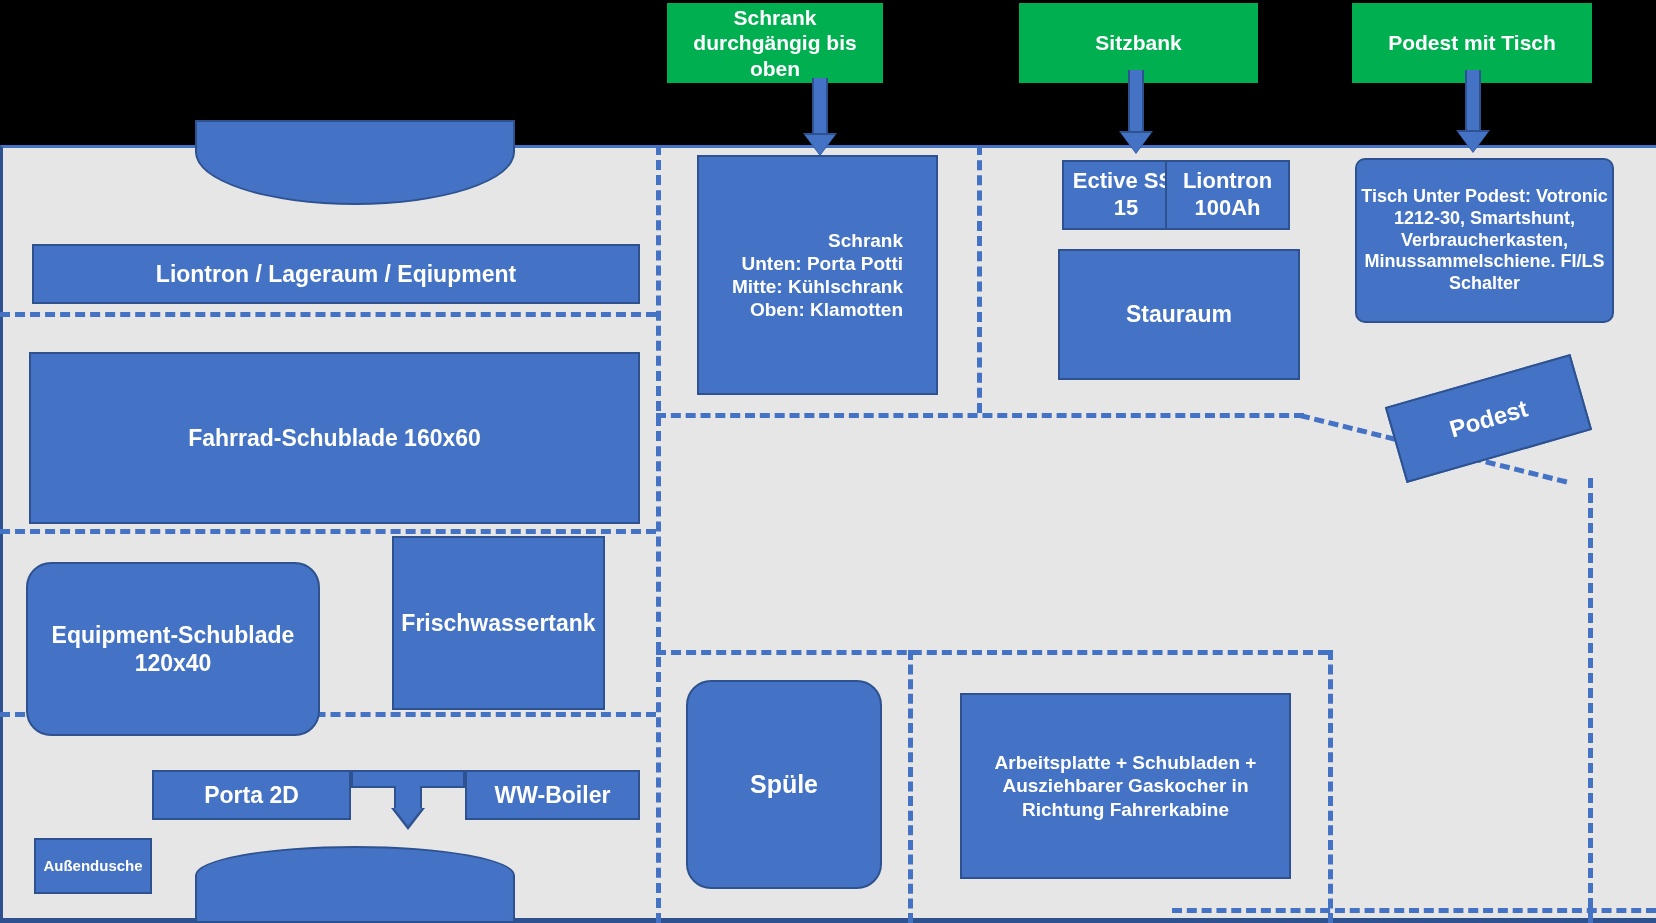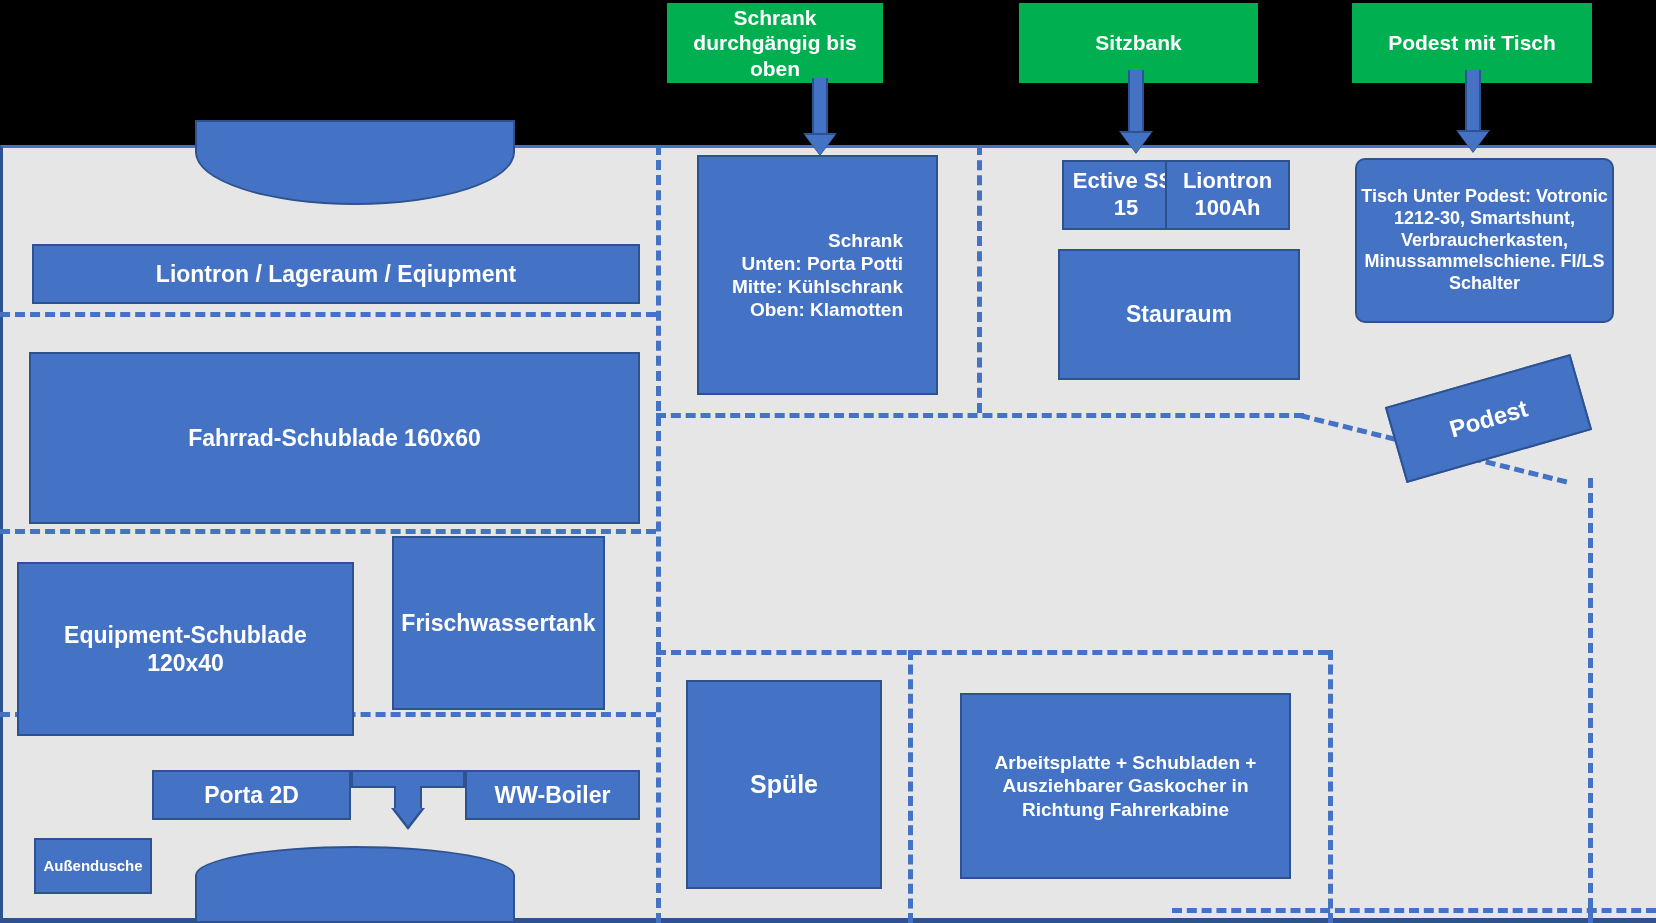--- a/index.html
+++ b/index.html
@@ -200,21 +200,21 @@
   <div class="dash-v" style="left:908px; top:650px; height:273px;"></div>
   <div class="dash-v" style="left:1328px; top:650px; height:273px;"></div>
   <div class="dash-h" style="left:1172px; top:908px; width:484px;"></div>
 
   <div class="tank-top" style="left:195px; top:120px; width:320px; height:85px;"></div>
 
   <div class="bx" style="left:32px; top:244px; width:608px; height:60px; font-size:23px;">Liontron / Lageraum / Eqiupment</div>
 
   <div class="bx" style="left:29px; top:352px; width:611px; height:172px; font-size:23px;">Fahrrad-Schublade 160x60</div>
 
-  <div class="bx" style="left:17px; top:562px; width:337px; height:174px; font-size:23px;">Equipment-Schublade 120x40</div>
+  <div class="bx" style="left:26px; top:562px; width:294px; height:174px; font-size:23px;border-radius:25px;">Equipment-Schublade 120x40</div>
 
   <div class="bx" style="left:392px; top:536px; width:213px; height:174px; font-size:23px;">Frischwassertank</div>
 
   <div class="bx" style="left:152px; top:770px; width:199px; height:50px; font-size:23px;">Porta 2D</div>
 
   <div class="conn-bar" style="left:351px; top:770px; width:114px; height:18px;"></div>
   <div class="conn-stem" style="left:394px; top:786px; width:28px; height:24px;"></div>
   <div class="conn-head" style="left:391px; top:808px;"></div>
   <div class="conn-head-in" style="left:394px; top:808px;"></div>
 
@@ -233,21 +233,21 @@
 
   <div class="bx" style="left:1165px; top:160px; width:125px; height:70px; font-size:22px;">Liontron 100Ah</div>
 
   <div class="bx" style="left:1018px; top:249px; width:242px; height:131px; font-size:23px;margin-left:40px;">Stauraum</div>
 
   <div class="bx" style="left:1355px; top:158px; width:259px; height:165px; font-size:18px;border-radius:10px;">Tisch
 Unter Podest: Votronic 1212-30, Smartshunt, Verbraucherkasten, Minussammelschiene. FI/LS Schalter</div>
 
   <div class="bx rot" style="left:1392px; top:379px; width:193px; height:79px; font-size:24px;">Podest</div>
 
-  <div class="bx" style="left:686px; top:680px; width:196px; height:209px; font-size:25px;">Spüle</div>
+  <div class="bx" style="left:686px; top:680px; width:196px; height:209px; font-size:25px;border-radius:25px;">Spüle</div>
 
   <div class="bx" style="left:960px; top:693px; width:331px; height:186px; font-size:19px;">Arbeitsplatte + Schubladen + Ausziehbarer Gaskocher in Richtung Fahrerkabine</div>
 
   <div class="cal" style="left:667px; top:3px; width:216px; height:80px;">Schrank durchgängig bis oben</div>
   <div class="arrow-down" style="left:820px; top:78px;">
     <div class="shaft" style="height:57px;"></div>
     <div class="head-ol" style="top:55px;"></div>
     <div class="head" style="top:57px;"></div>
   </div>
 

